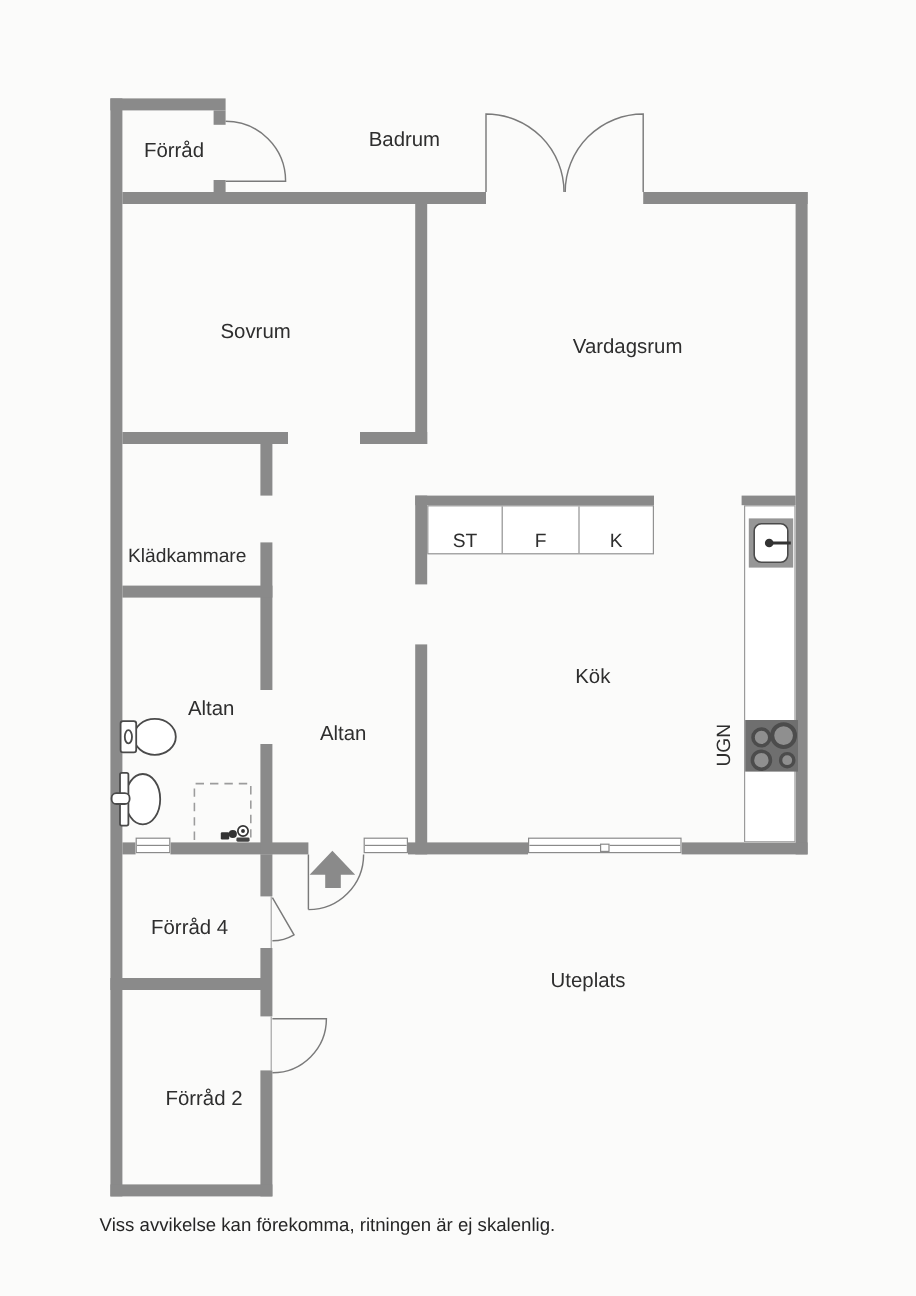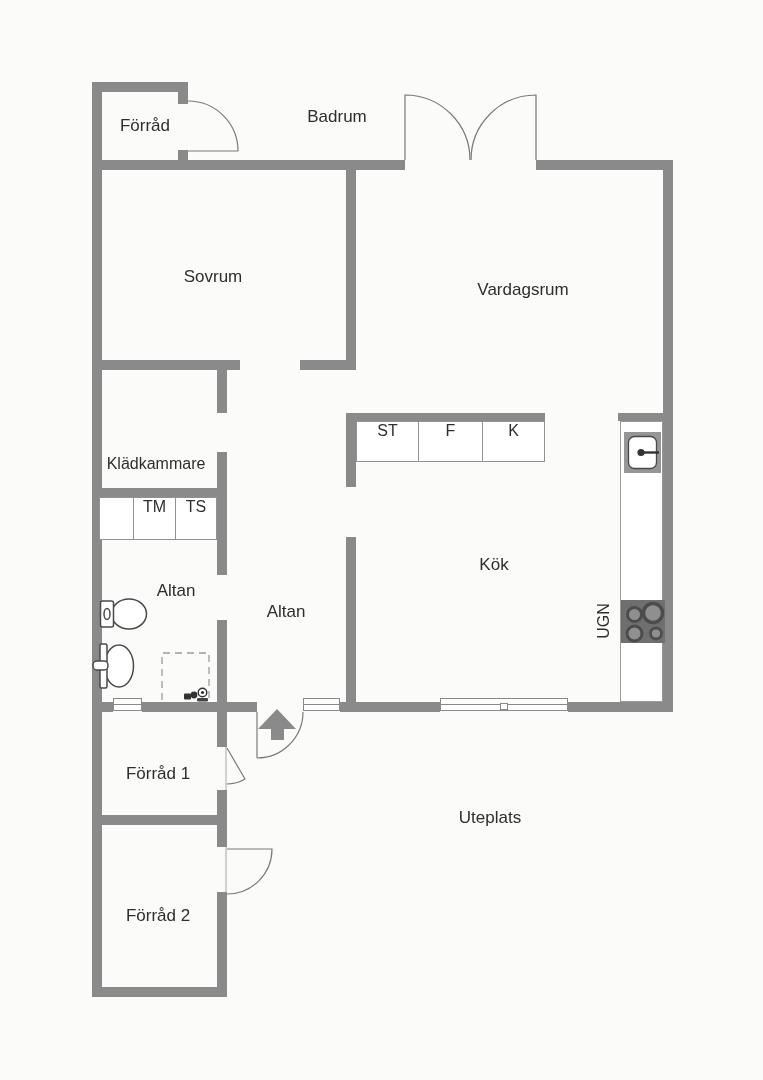--- a/index.html
+++ b/index.html
@@ -6,21 +6,21 @@
   .plan{
     position:relative;width:763px;height:1080px;overflow:hidden;
     background:#fbfbfa;
     font-family:"Liberation Sans","DejaVu Sans",sans-serif;
   }
   .wall{position:absolute;background:var(--wall,#8a8a8a);}
   .window{position:absolute;background:#fff;border:1.3px solid var(--wall,#8a8a8a);box-sizing:border-box;overflow:hidden;}
   .window::after{content:'';position:absolute;left:0;right:0;top:50%;height:1.2px;margin-top:-0.6px;background:var(--wall,#8a8a8a);}
   .wtick{position:absolute;background:#fff;border:1px solid var(--wall,#8a8a8a);box-sizing:border-box;}
   .abox{position:absolute;display:flex;background:#fff;border:1.5px solid #929292;box-sizing:border-box;}
-  .abox>div{flex:none;display:flex;align-items:flex-start;justify-content:center;
+  .abox>div{flex:none;display:flex;align-items:flex-end;justify-content:center;
     border-left:1.5px solid #929292;font-size:16px;color:var(--text,#2e2e2e);box-sizing:border-box;}
   .abox>div:first-child{border-left:none;}
   .counter{position:absolute;background:#fff;border:1.2px solid #9a9a9a;box-sizing:border-box;}
   .lbl{position:absolute;transform:translate(-50%,-50%);font-size:17px;line-height:1;
        color:var(--text,#2e2e2e);white-space:nowrap;}
   .lbl.small{font-size:16px;}
   .lbl.vert{transform:translate(-50%,-50%) rotate(-90deg);}
   .note{position:absolute;font-size:15.5px;color:#262626;white-space:nowrap;}
   svg.overlay{position:absolute;left:0;top:0;pointer-events:none;}
   .doorline{stroke:#7a7a7a;stroke-width:1.2;fill:none;}
@@ -74,29 +74,20 @@
     <div style="width:61px">
         <span>ST</span>
       </div>
     <div style="width:64px">
         <span>F</span>
       </div>
     <div style="flex:1">
         <span>K</span>
       </div>
   </div>
-  <div class="abox" style="left:99px;top:497px;width:118px;height:43px">
-    <div style="width:33px"></div>
-    <div style="width:42px">
-        <span>TM</span>
-      </div>
-    <div style="flex:1">
-        <span>TS</span>
-      </div>
-  </div>
 
   <div class="counter" style="left:620px;top:421px;width:43px;height:281px"></div>
 
   <svg class="overlay" width="763" height="1080" viewBox="0 0 763 1080">
 
     <path class="doorline" d="M188,151 H238 A50,50 0 0 0 188,101"></path>
     <path class="doorline" d="M405,160 V95 A65,65 0 0 1 470,160"></path>
     <path class="doorline" d="M536,160 V95 A65,65 0 0 0 471,160"></path>
     <path class="doorline" d="M257,712 V758 M303,712 A46,46 0 0 1 257,758"></path>
     <path class="doorline" d="M227,748 L245,779 A36,36 0 0 1 227,784"></path>
@@ -145,17 +136,18 @@
 
   <span class="lbl" style="left:145px;top:125px">Förråd</span>
   <span class="lbl" style="left:337px;top:116px">Badrum</span>
   <span class="lbl" style="left:213px;top:276px">Sovrum</span>
   <span class="lbl" style="left:523px;top:289px">Vardagsrum</span>
   <span class="lbl small" style="left:156px;top:464px">Klädkammare</span>
   <span class="lbl" style="left:176px;top:590px">Altan</span>
   <span class="lbl" style="left:286px;top:611px">Altan</span>
   <span class="lbl" style="left:494px;top:564px">Kök</span>
   <span class="lbl vert small" style="left:604px;top:621px">UGN</span>
-  <span class="lbl" style="left:158px;top:773px">Förråd 1</span>
-  <span class="lbl" style="left:158px;top:915px">Förråd 2</span>
+  <span class="lbl" style="left:158px;top:773px">Förråd 4</span>
+  <span class="lbl" style="left:170px;top:915px">Förråd 2</span>
   <span class="lbl" style="left:490px;top:817px">Uteplats</span>
 
+  <span class="note" style="left:83px;top:1013px">Viss avvikelse kan förekomma, ritningen är ej skalenlig.</span>
 </div>
 
 </body></html>

